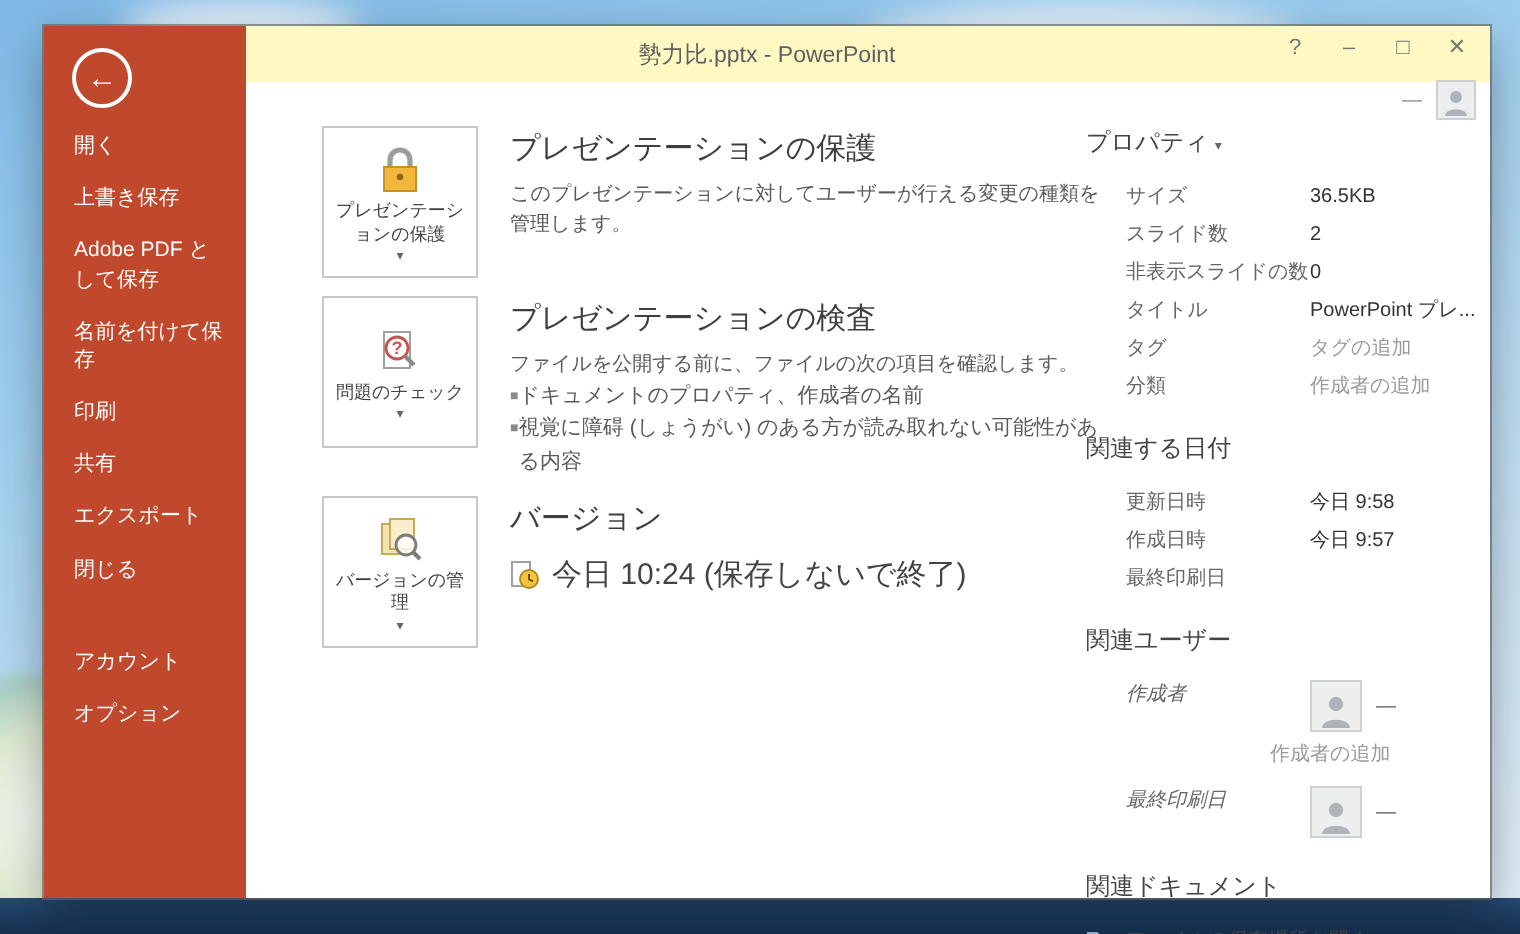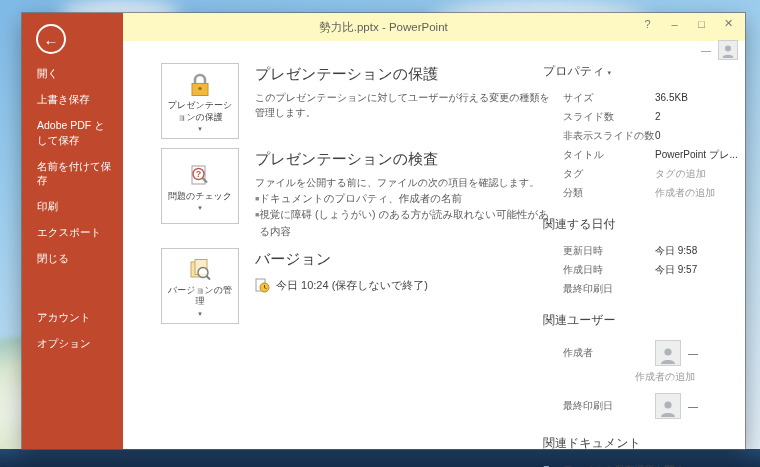--- a/index.html
+++ b/index.html
@@ -31,47 +31,47 @@
   .user-dash { font-size: 10px; color: #8a8a8a; }
   .user-avatar { width: 20px; height: 20px; background: #eceded; border: 1px solid #cfcfcf;
     display: flex; align-items: flex-end; justify-content: center; overflow: hidden; }
 
   .sidebar { position: absolute; left: 0; top: 0; bottom: 0; width: 101px;
     background: #c0482c; color: #fff; z-index: 6; }
   .back-btn { width: 30px; height: 30px; border: 2px solid #fff; border-radius: 50%;
     margin: 11px 0 6px 14px; display: flex; align-items: center; justify-content: center;
     font-size: 15px; color: #fff; }
   .side-item { padding: 6px 8px 6px 15px; font-size: 10.5px; line-height: 1.35; cursor: default; }
-  .side-item.gap-top { margin-top: 32px; }
+  .side-item.gap-top { margin-top: 20px; }
 
   .content { position: absolute; left: 101px; top: 28px; right: 0; bottom: 0; background: #fff; }
 
   .main { position: absolute; left: 38px; top: 22px; width: 395px; }
   .section { display: flex; gap: 16px; align-items: flex-start; margin-bottom: 9px; }
   .cmd-btn { width: 78px; min-height: 76px; border: 1px solid #c8c8c8; background: #fff;
     display: flex; flex-direction: column; align-items: center; justify-content: center;
     padding: 6px 3px 4px; gap: 2px; flex-shrink: 0; }
   .cmd-label { font-size: 9px; color: #444; text-align: center; line-height: 1.3; }
   .cmd-arrow { font-size: 7px; color: #666; line-height: 1; }
   .sec-text { padding-top: 2px; }
   .sec-title { font-size: 15px; font-weight: 400; color: #3f3f3f; margin-bottom: 6px; }
   .sec-desc { font-size: 10px; color: #5a5a5a; line-height: 1.5; }
   .bullet-row { display: flex; gap: 0; font-size: 10.5px; color: #5a5a5a; line-height: 1.55; }
   .bullet-glyph { color: #8a8a8a; font-size: 7px; margin-top: 4px; }
-  .version-row { display: flex; align-items: center; gap: 6px; font-size: 11px; color: #444; margin-top: 9px; }
+  .version-row { display: flex; align-items: center; gap: 6px; font-size: 15px; color: #444; margin-top: 9px; }
 
   .panel { position: absolute; left: 420px; top: 22px; width: 195px; }
   .panel-h { font-size: 12px; color: #444; margin-bottom: 11px; }
   .panel-h .cmd-arrow { font-size: 7px; margin-left: 3px; }
   .panel-section { margin-bottom: 16px; }
   .prop-row { display: flex; margin-bottom: 5px; align-items: baseline; }
   .prop-label { width: 92px; flex-shrink: 0; color: #666; font-size: 10px; margin-left: 20px; }
   .prop-value { color: #333; font-size: 10px; text-align: right; }
   .muted { color: #9a9a9a; }
-  .person-row { display: flex; margin-bottom: 4px; align-items: center; }
+  .person-row { display: flex; margin-bottom: 4px; align-items: flex-start; font-style: italic; }
   .avatar { width: 26px; height: 26px; background: #edeeee; border: 1px solid #d0d0d0;
     display: flex; align-items: flex-end; justify-content: center; overflow: hidden; }
   .person-cell { display: flex; align-items: center; gap: 7px; }
   .person-name { font-size: 10px; color: #555; }
   .sub-row { margin: 2px 0 9px 92px; color: #9a9a9a; font-size: 10px; }
   .doc-link { display: flex; align-items: center; gap: 6px; margin-bottom: 7px; font-size: 10px; color: #444; }
 </style>
 </head>
 <body>
 
@@ -103,20 +103,21 @@
 
   <div class="sidebar">
     <div class="back-btn">
       <span>←</span>
     </div>
     <div class="side-item">開く</div>
     <div class="side-item">上書き保存</div>
     <div class="side-item">Adobe PDF として保存</div>
     <div class="side-item">名前を付けて保存</div>
     <div class="side-item">印刷</div>
+    <div class="side-item">共有</div>
     <div class="side-item">エクスポート</div>
     <div class="side-item">閉じる</div>
     <div class="side-item gap-top">アカウント</div>
     <div class="side-item">オプション</div>
   </div>
 
   <div class="content">
 
     <div class="main">
 

